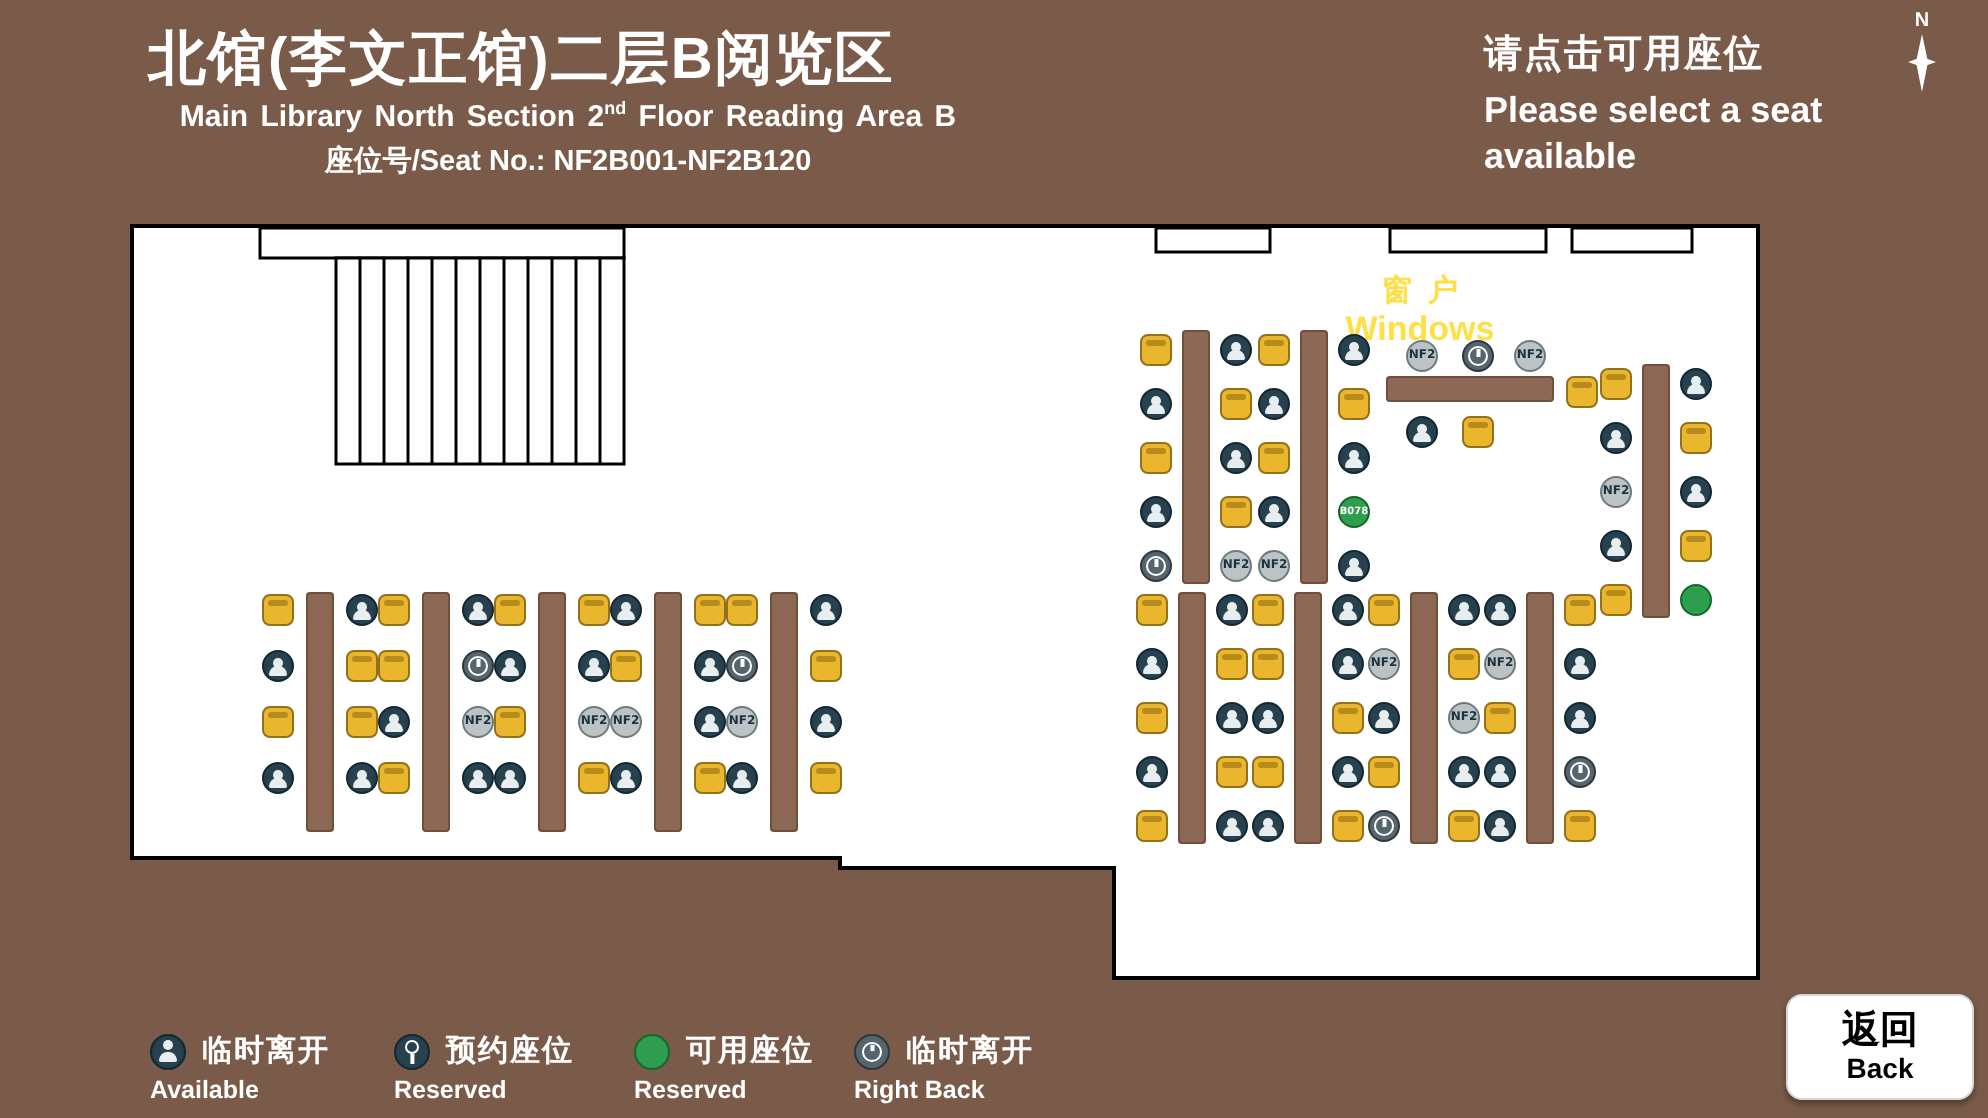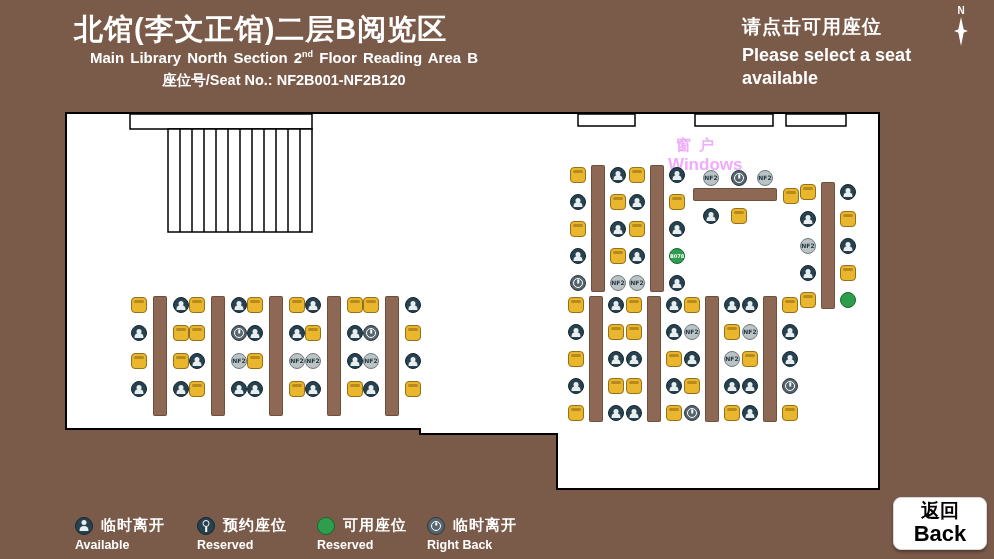--- a/index.html
+++ b/index.html
@@ -31,36 +31,36 @@
   .seat.occupied::before{content:"";position:absolute;top:2.5px;left:50%;transform:translateX(-50%);width:5px;height:5px;border-radius:50%;background:#e8eef0;}
   .seat.occupied::after{content:"";position:absolute;bottom:2.5px;left:50%;transform:translateX(-50%);width:9px;height:5px;border-radius:5px 5px 1px 1px;background:#e8eef0;}
   .seat.rightback{background:#56656d;border:1px solid #2c383e;border-radius:50%;}
   .seat.rightback::before{content:"";position:absolute;top:50%;left:50%;transform:translate(-50%,-50%);width:10px;height:10px;border:1.5px solid #fff;border-radius:50%;box-sizing:border-box;}
   .seat.rightback::after{content:"";position:absolute;left:50%;top:50%;width:1.5px;height:3.5px;background:#fff;transform:translate(-50%,-100%);}
   .seat.nf2{background:#bcc3c5;border:1px solid #6d7a7e;border-radius:50%;font-size:6px;font-weight:bold;color:#1d3440;}
   .seat.available{background:var(--c-available,#2e9e4e);border:1px solid #14672c;border-radius:50%;font-size:5px;font-weight:bold;color:#fff;}
   .seat.reserved{background:var(--c-occupied,#27424e);border:1px solid #122731;border-radius:50%;}
   .seat.reserved::before{content:"";position:absolute;top:2.5px;left:50%;transform:translateX(-50%);width:7px;height:7px;border:1.6px solid #fff;border-radius:50%;box-sizing:border-box;}
   .seat.reserved::after{content:"";position:absolute;bottom:2px;left:50%;transform:translateX(-50%);width:1.6px;height:5px;background:#fff;}
-  .windows-label{position:absolute;left:603px;top:24px;width:84px;color:#f0abfc;font-weight:bold;}
+  .windows-label{position:absolute;left:603px;top:24px;width:84px;text-align:center;color:#fde047;font-weight:bold;}
   .windows-zh{font-size:15px;letter-spacing:8px;padding-left:8px;}
   .windows-en{font-size:17px;margin-top:0;}
   
   .legend{position:absolute;left:0;top:514px;width:994px;height:45px;}
   .legend-item{position:absolute;top:2px;color:#fff;font-weight:bold;}
   .legend-row{display:flex;align-items:center;gap:8px;}
   .legend-zh{font-size:15px;letter-spacing:1px;}
   .legend-en{font-size:12.5px;margin-top:3px;}
   .legend-icon.seat{position:relative;transform:none;width:18px;height:18px;flex:none;}
   
   .back-btn{position:absolute;left:893px;top:497px;width:92px;height:51px;background:#fff;border:1px solid #d8d8d8;
     border-radius:8px;box-shadow:0 2px 3px rgba(0,0,0,.35);display:flex;flex-direction:column;align-items:center;justify-content:center;
     color:#000;font-weight:bold;cursor:pointer;}
   .back-zh{font-size:19px;line-height:1.15;}
-  .back-en{font-size:22px;line-height:1.1;}
+  .back-en{font-size:14px;line-height:1.1;}
 </style>
 </head>
 <body>
 
 <div class="title">北馆(李文正馆)二层B阅览区</div>
 <div class="subtitle"><span>Main Library North Section 2</span><sup>nd</sup><span> Floor Reading Area B</span></div>
 <div class="seatline">座位号/Seat No.: NF2B001-NF2B120</div>
 <div class="hint-zh">请点击可用座位</div>
 <div class="hint-en">Please select a seat available</div>
 <div class="compass">

